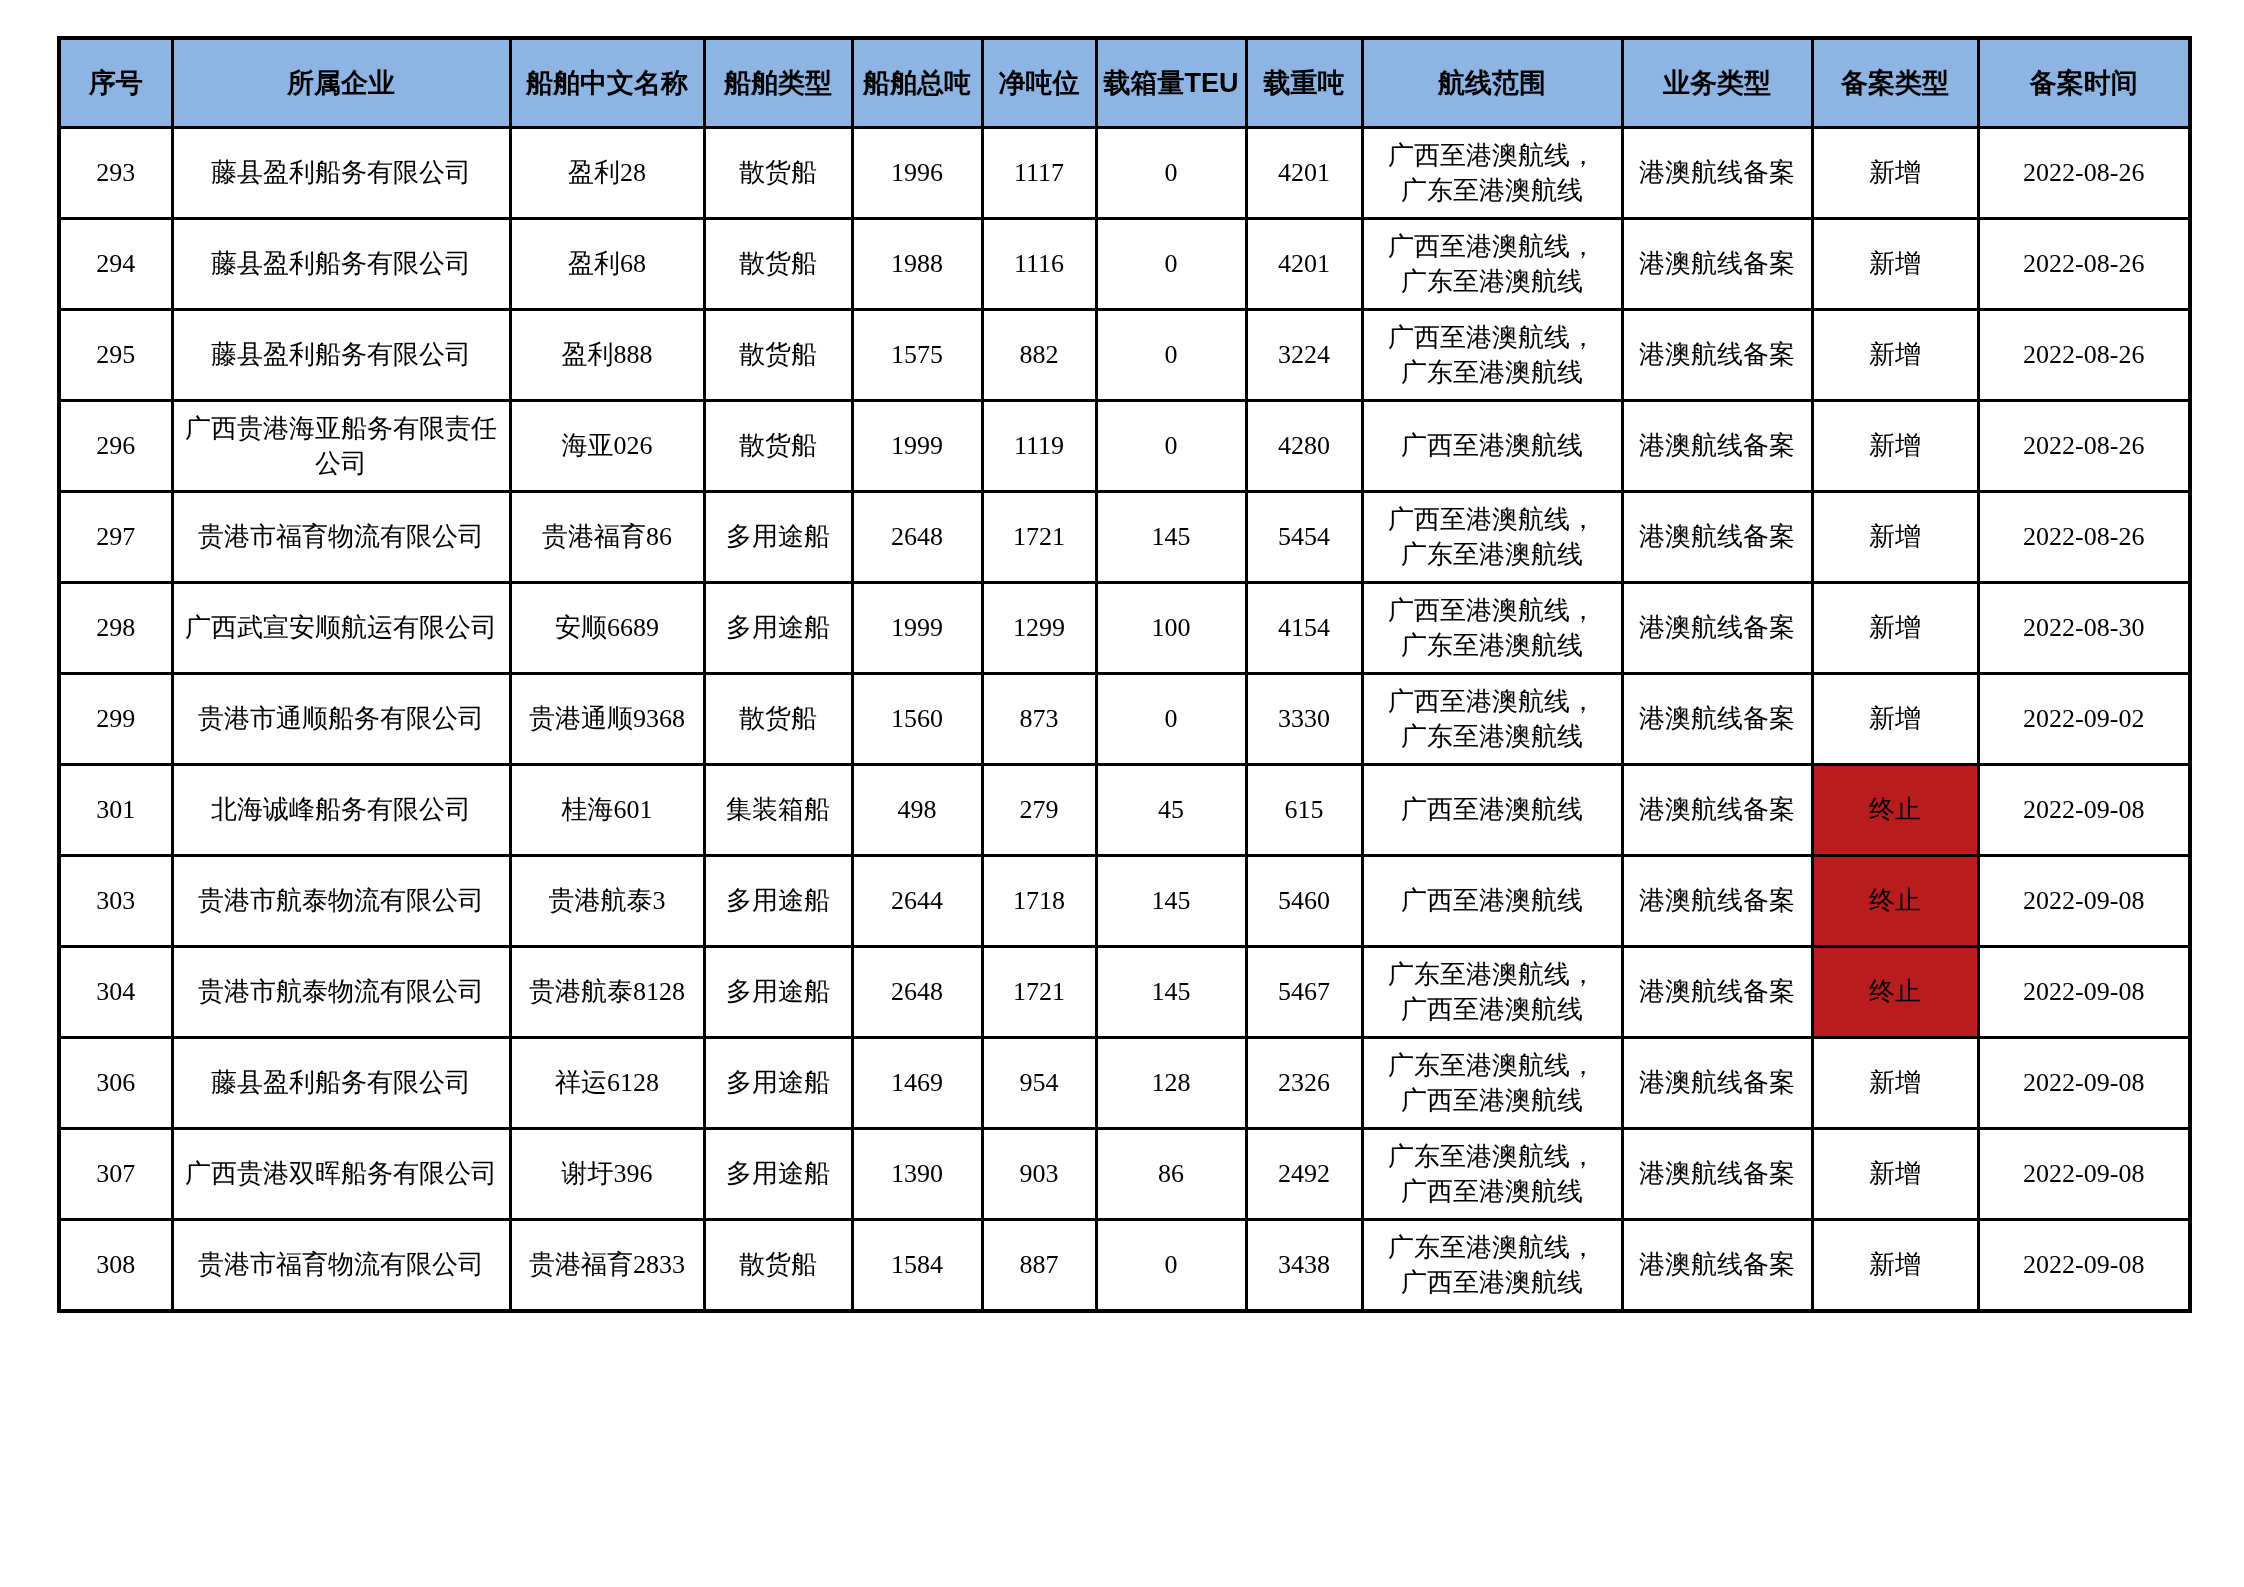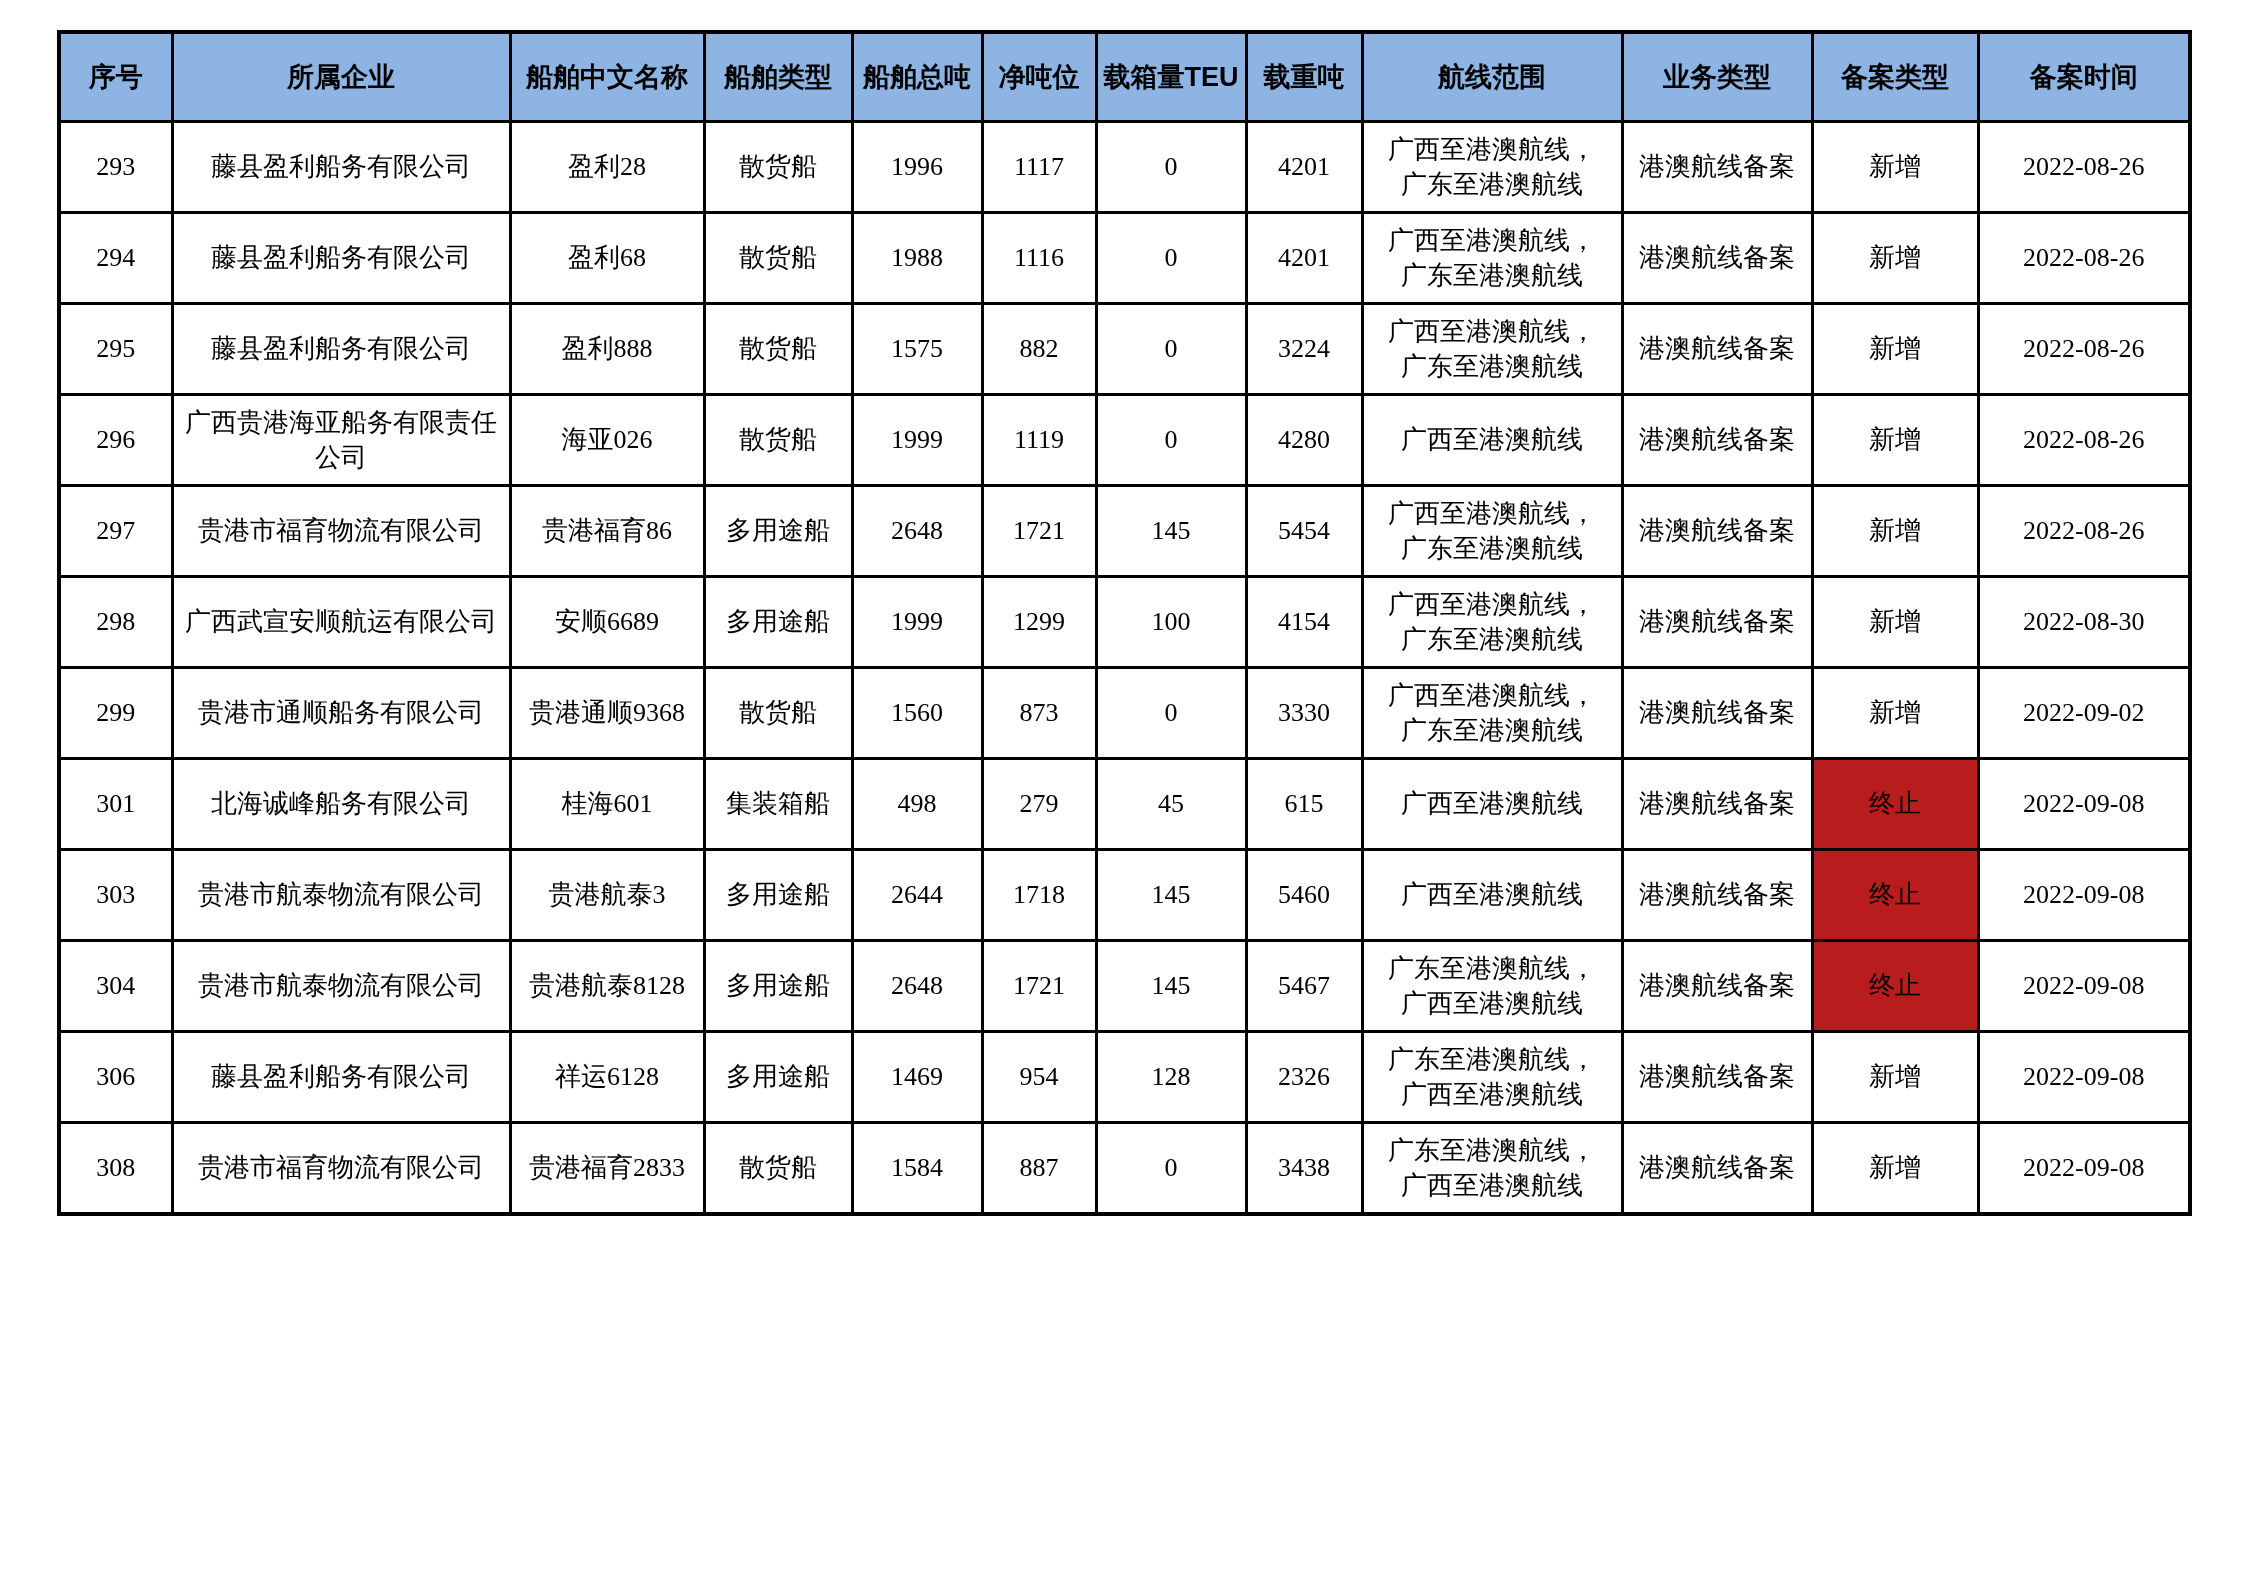--- a/index.html
+++ b/index.html
@@ -7,21 +7,21 @@
     padding: 0;
     background: #ffffff;
     width: 2244px;
     height: 1587px;
     font-family: "Liberation Serif", "DejaVu Serif", serif;
     color: #000000;
   }
   .sheet {
     position: absolute;
     left: 57px;
-    top: 30px;
+    top: 36px;
   }
   table.record-table {
     border-collapse: collapse;
     table-layout: fixed;
     width: 2131px;
     border: 4px solid #000000;
   }
   .record-table th, .record-table td {
     border: 3px solid #000000;
     text-align: center;
@@ -241,20 +241,35 @@
           <td>954</td>
           <td>128</td>
           <td>2326</td>
           <td class="route-cell">广东至港澳航线，
 广西至港澳航线</td>
           <td>港澳航线备案</td>
           <td>新增</td>
           <td>2022-09-08</td>
         </tr>
         <tr>
+          <td>307</td>
+          <td>广西贵港双晖船务有限公司</td>
+          <td>谢圩396</td>
+          <td>多用途船</td>
+          <td>1390</td>
+          <td>903</td>
+          <td>86</td>
+          <td>2492</td>
+          <td class="route-cell">广东至港澳航线，
+广西至港澳航线</td>
+          <td>港澳航线备案</td>
+          <td>新增</td>
+          <td>2022-09-08</td>
+        </tr>
+        <tr>
           <td>308</td>
           <td>贵港市福育物流有限公司</td>
           <td>贵港福育2833</td>
           <td>散货船</td>
           <td>1584</td>
           <td>887</td>
           <td>0</td>
           <td>3438</td>
           <td class="route-cell">广东至港澳航线，
 广西至港澳航线</td>

